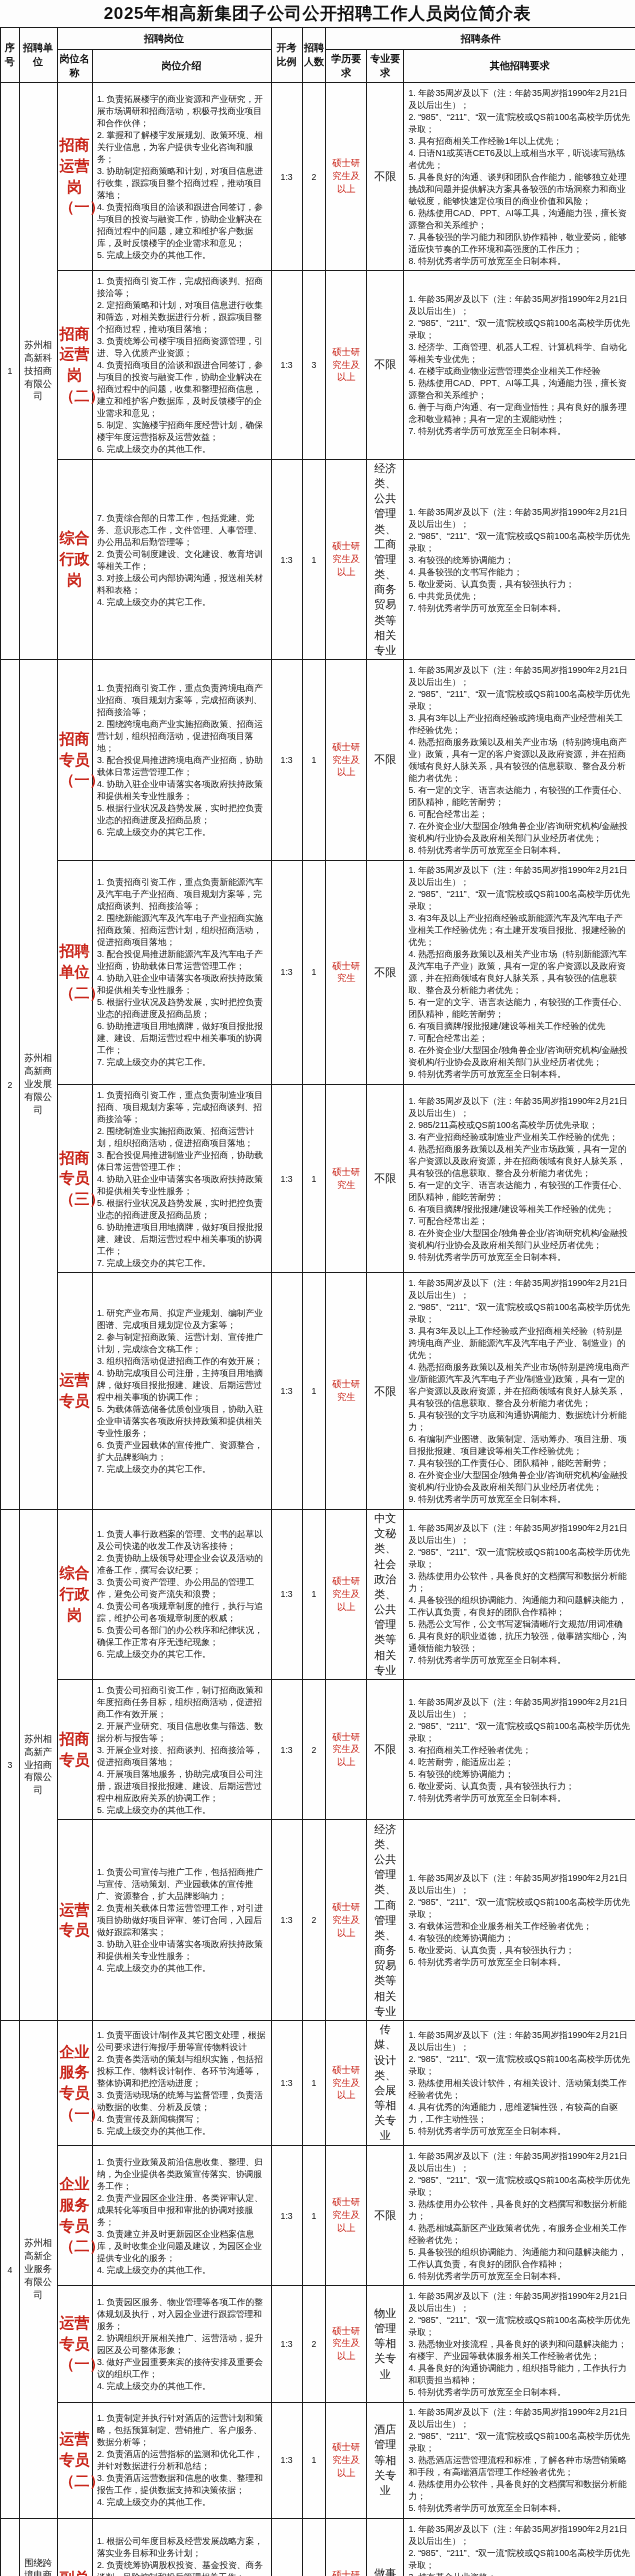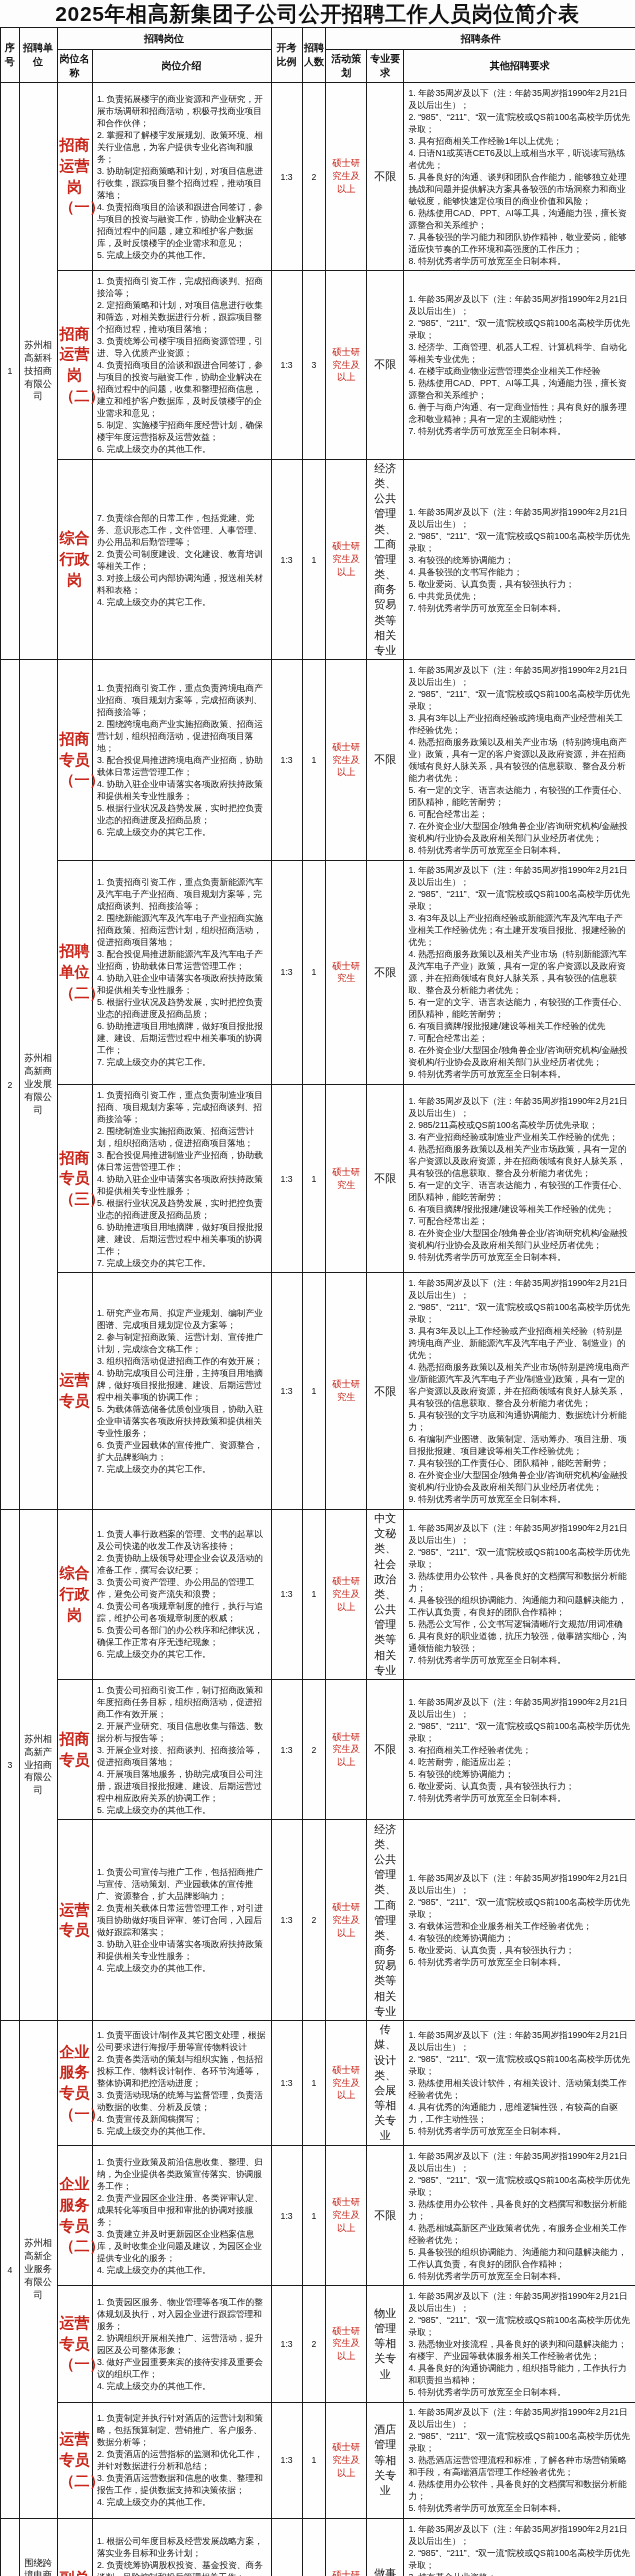--- a/index.html
+++ b/index.html
@@ -1,20 +1,20 @@
 <!DOCTYPE html>
 <html style="--red: #c9251a; --line: #1a1a1a;font-size:10px"><head>
 <meta charset="utf-8">
 <style>
   :root { --red:#c9251a; --line:#1a1a1a; }
   html,body { margin:0; padding:0; background:#ffffff; }
   body { font-family:"Liberation Sans","DejaVu Sans",sans-serif; color:#111; }
   .sheet { width:635px; margin:0 auto; background:#fdfdfd; }
   .title { height:27px; display:flex; align-items:center; justify-content:center;
-           font-size:21px; font-weight:bold; letter-spacing:0.6px; }
+           font-size:17px; font-weight:bold; letter-spacing:0.6px; }
   table { width:635px; table-layout:fixed; border-collapse:collapse; background:#fefefe; }
   col.c1{width:18.6px} col.c2{width:38px} col.c3{width:35px} col.c4{width:179px}
   col.c5{width:31px} col.c6{width:23.6px} col.c7{width:41px} col.c8{width:37px} col.c9{width:232px}
   th, td { border:0.6px solid var(--line); vertical-align:middle; }
   thead th { font-size:10px; font-weight:bold; padding:1.9px 0.6px; text-align:center; background:#fdfdfd; }
   thead tr.grp th { height:17.4px; }
   thead tr.sub th { height:18.6px; }
   td { font-size:8.7px; line-height:1.38; }
   td.center { text-align:center; padding:1.2px 1.2px; }
   td.multiline { white-space:pre-line; text-align:left; padding:3.7px 4.3px; }
@@ -51,21 +51,21 @@
         <th rowspan="2">序号</th>
         <th rowspan="2">招聘单位</th>
         <th colspan="2">招聘岗位</th>
         <th rowspan="2">开考比例</th>
         <th rowspan="2">招聘人数</th>
         <th colspan="3">招聘条件</th>
       </tr>
       <tr class="sub">
         <th>岗位名称</th>
         <th>岗位介绍</th>
-        <th>活动策划</th>
+        <th>学历要求</th>
         <th>专业要求</th>
         <th>其他招聘要求</th>
       </tr>
     </thead>
     <tbody>
         <tr class="section-start">
           <td class="center" rowspan="3">1</td>
           <td class="center company" rowspan="3">苏州相高新科技招商有限公司</td>
           <td class="center pos-name">招商运营岗（一）</td>
           <td class="multiline">1. 负责拓展楼宇的商业资源和产业研究，开展市场调研和招商活动，积极寻找商业项目和合作伙伴；

